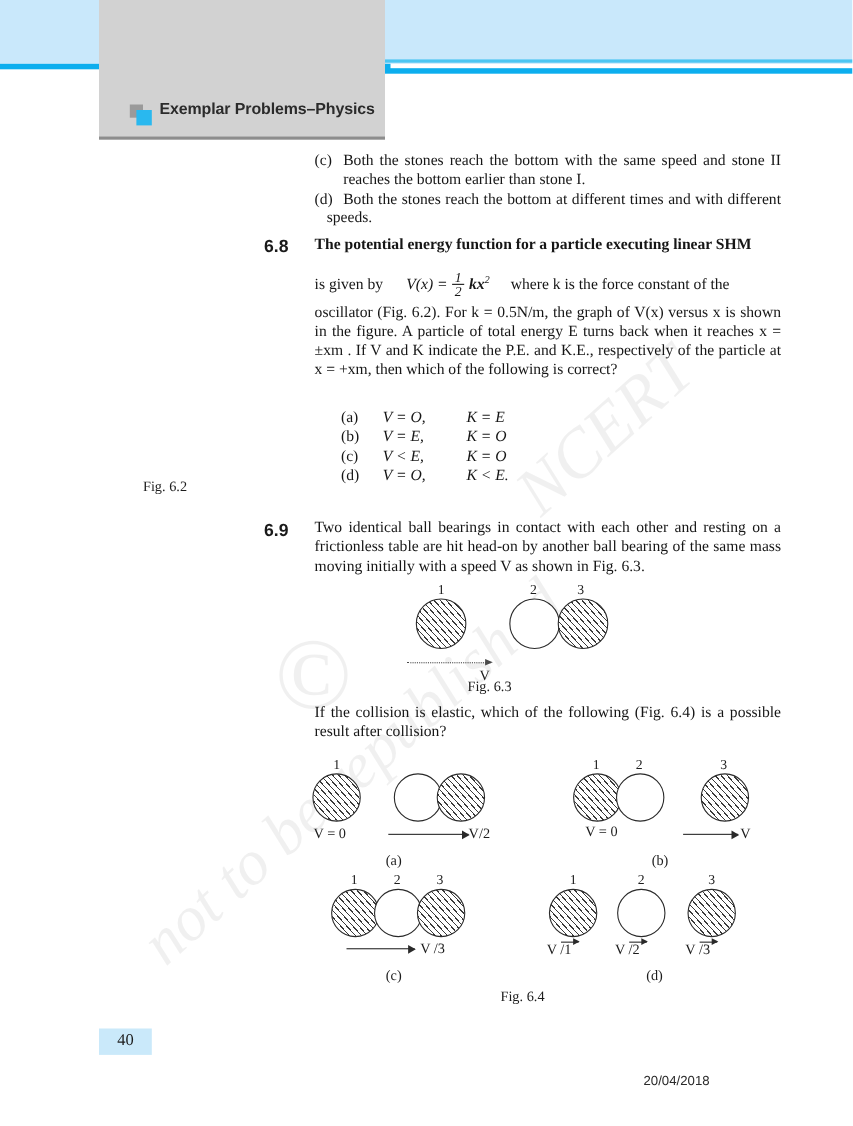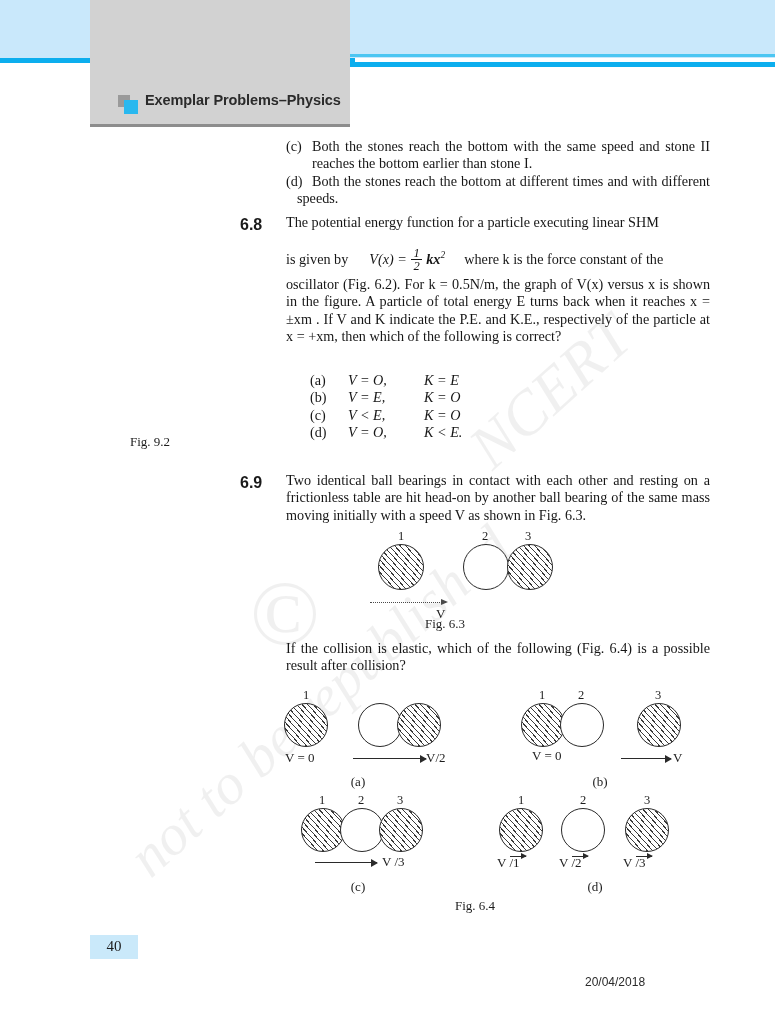--- a/index.html
+++ b/index.html
@@ -210,21 +210,21 @@
   <div class="q-body" style="left:286px;top:138px;width:424px;">
     <span style="float:left;width:26px;">(c)</span>
     <span style="display:block;margin-left:26px;">Both the stones reach the bottom with the same speed and stone II reaches the bottom  earlier than stone I.</span>
   </div>
   <div class="q-body" style="left:286px;top:173px;width:424px;">
     <span style="float:left;width:26px;">(d)</span>
     <span style="display:block;margin-left:11px;">Both the stones reach the bottom at different times and with different speeds.</span>
   </div>
 
   <div class="q-num" style="left:240px;top:216px;">6.8</div>
-  <div class="q-body" style="left:286px;top:214px;width:424px;">The potential energy function for a particle executing linear SHM</div>
+  <div class="q-body" style="left:286px;top:214px;width:424px;font-weight:bold;">The potential energy function for a particle executing linear SHM</div>
 
   <div class="q-body" style="left:286px;top:240px;width:424px;line-height:30px;">
     <span>is given by</span>
     <span style="display:inline-block;width:14px;"></span>
     <span class="mi">V(x) =</span>
     <span class="frac">
       <span class="num mi">1</span>
       <span class="den mi">2</span>
     </span>
     <span class="mi" style="font-weight:bold;">kx</span><span class="sup">2</span>
@@ -250,21 +250,21 @@
       <span class="opt-c1 mi">V &lt; E,</span>
       <span class="opt-c2 mi">K = O</span>
     </div>
     <div class="opt-row">
       <span class="opt-tag">(d)</span>
       <span class="opt-c1 mi">V = O,</span>
       <span class="opt-c2 mi">K &lt; E.</span>
     </div>
   </div>
 
-  <div class="figcap" style="left:110px;top:434px;width:80px;">Fig. 9.2</div>
+  <div class="figcap" style="left:110px;top:434px;width:80px;">Fig. 6.2</div>
 
   <div class="q-num" style="left:240px;top:474px;">6.9</div>
   <div class="q-body" style="left:286px;top:472px;width:424px;">Two identical ball bearings in contact with each other and resting on a frictionless table are hit head-on by another ball bearing of the same mass moving initially with a speed V as shown in Fig. 6.3.</div>
 
   <div style="position:absolute;left:370px;top:530px;width:200px;height:90px;">
     <div class="ball-num" style="left:21px;top:-1px;">1</div>
     <div class="ball hatched" style="left:8px;top:14px;width:46px;height:46px;"></div>
 
     <div class="ball-num" style="left:105px;top:-1px;">2</div>
     <div class="ball" style="left:93px;top:14px;width:46px;height:46px;"></div>

